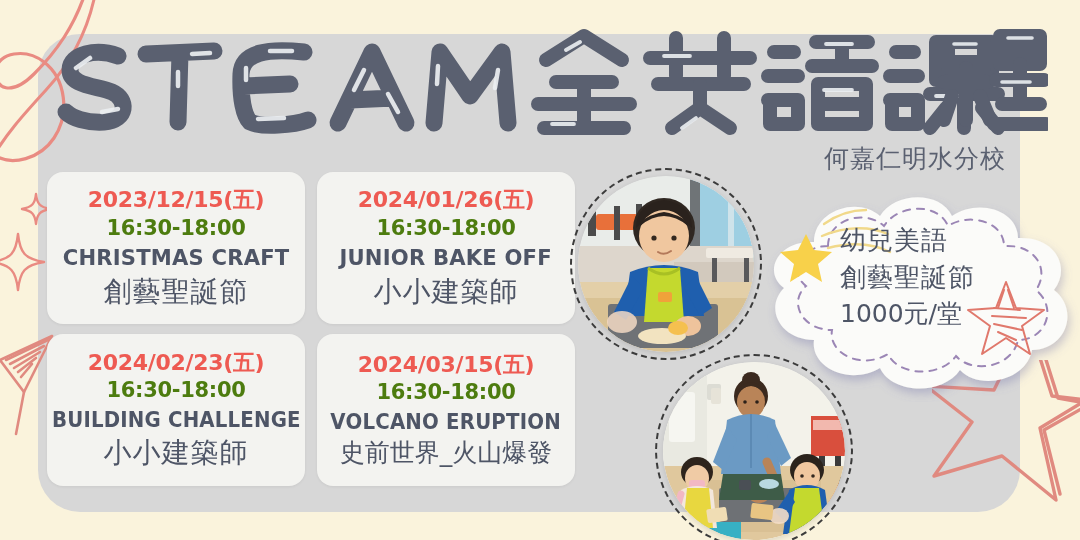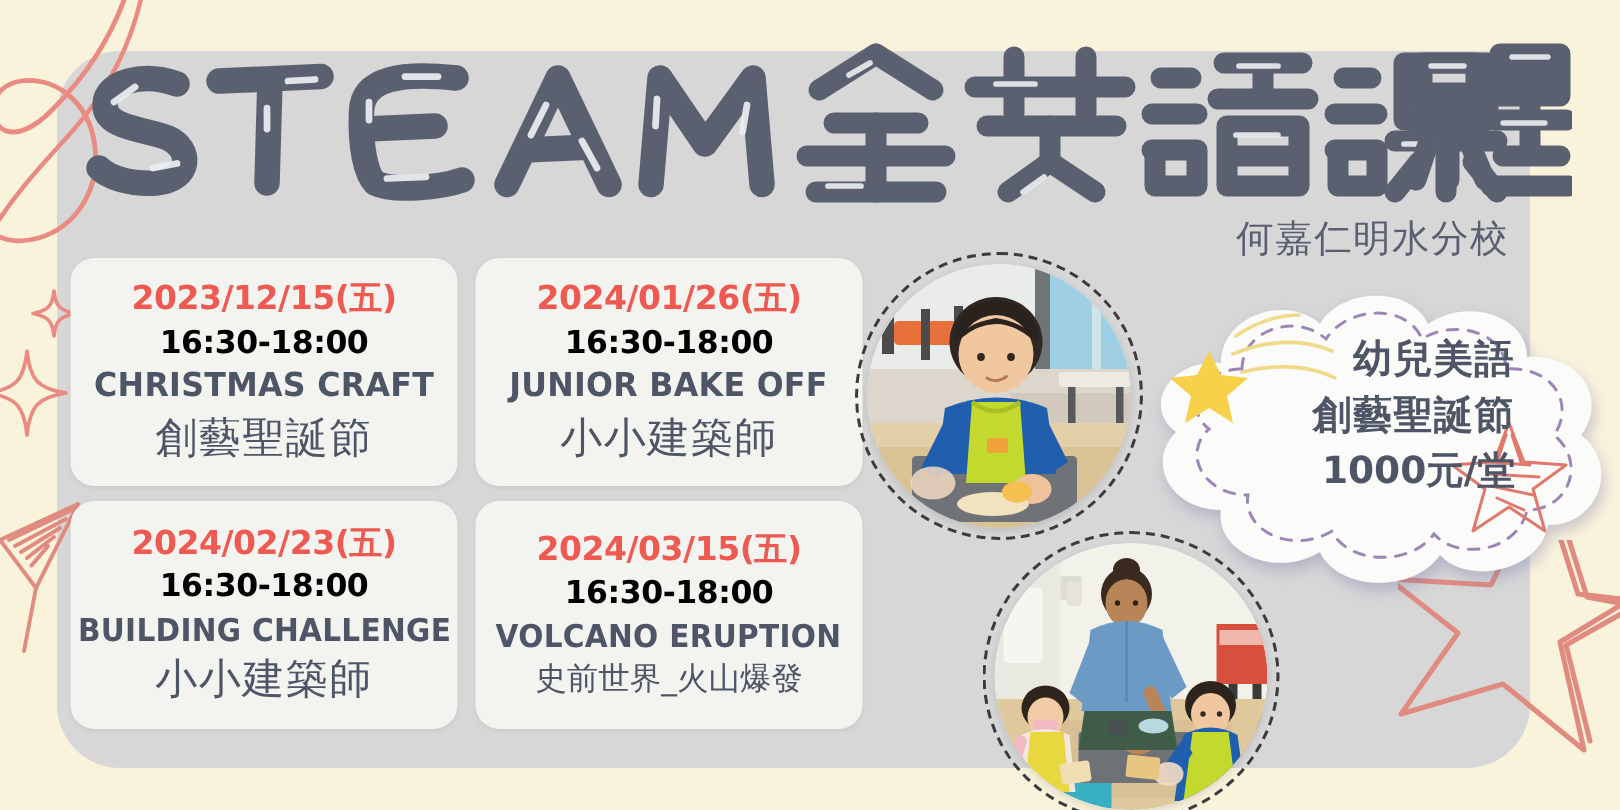--- a/index.html
+++ b/index.html
@@ -50,38 +50,38 @@
     display:flex;flex-direction:column;align-items:center;justify-content:center;
     box-shadow:0 1px 3px rgba(0,0,0,.06);
     overflow:visible;
   }
   .card-date{
     color:#ee5a52;font-size:22px;font-weight:700;
     letter-spacing:-.3px;line-height:1.25;white-space:nowrap;
     font-family:"DejaVu Sans","Liberation Sans",sans-serif;
   }
   .card-time{
-    color:#000000;font-size:21px;font-weight:700;
+    color:#4d7c0f;font-size:21px;font-weight:700;
     letter-spacing:-.3px;line-height:1.35;white-space:nowrap;
     font-family:"DejaVu Sans","Liberation Sans",sans-serif;
   }
   .card-en{
     color:#4e5566;font-size:22px;font-weight:700;
     letter-spacing:.2px;line-height:1.3;white-space:nowrap;
     margin-top:2px;
     font-family:"DejaVu Sans","Liberation Sans",sans-serif;
     transform:scaleX(.96);
   }
   .card-zh{
     color:#4e5566;font-size:28px;font-weight:500;
     letter-spacing:1px;line-height:1.3;white-space:nowrap;margin-top:1px;
     font-family:"DejaVu Sans","Liberation Sans",sans-serif;
   }
   .card-4 .card-en{font-size:21px;transform:scaleX(.94);}
-  .card-4 .card-zh{font-size:21px;letter-spacing:0;}
+  .card-4 .card-zh{font-size:25px;letter-spacing:0;}
   .card-3 .card-en{font-size:21px;transform:scaleX(.94);}
 
   
   .photo{
     position:absolute;border-radius:50%;overflow:hidden;
     box-shadow:0 2px 6px rgba(0,0,0,.12);
   }
   .photo-ring{
     position:absolute;border-radius:50%;
     border:2px dashed #3b3b3b;
@@ -91,21 +91,21 @@
   .photo-b{left:663px;top:362px;width:182px;height:178px;}
   .ring-b{left:655px;top:354px;width:194px;height:190px;}
 
   
   .cloud-wrap{position:absolute;left:754px;top:190px;width:330px;height:212px;}
   .cloud-text{
     position:absolute;left:86px;top:32px;width:170px;
     text-align:left;color:#4e5566;
     font-family:"DejaVu Sans","Liberation Sans",sans-serif;
   }
-  .cloud-line{font-size:26px;font-weight:700;line-height:1.42;white-space:nowrap;letter-spacing:1px;text-align:right;}
+  .cloud-line{font-size:26px;font-weight:400;line-height:1.42;white-space:nowrap;letter-spacing:1px;}
   .cloud-line.price{font-size:25px;letter-spacing:0;}
 </style>
 </head>
 <body>
 
 <div class="poster">
 
   <div class="cream-bg"></div>
   <div class="gray-panel right-clip"></div>
 

